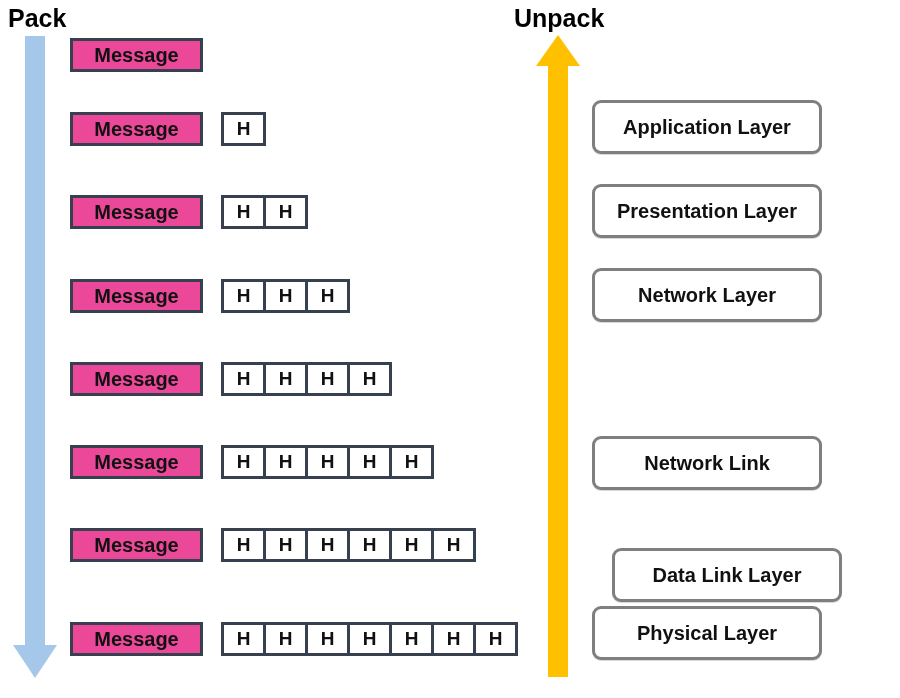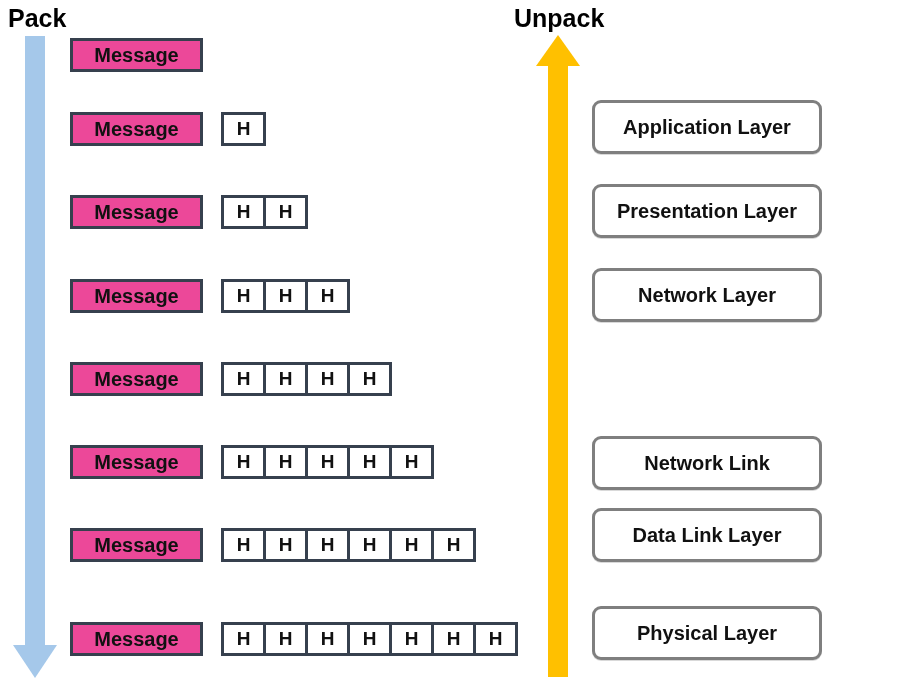--- a/index.html
+++ b/index.html
@@ -53,21 +53,21 @@
   
   .layer-box{position:absolute;left:592px;width:230px;height:54px;
     border:3px solid var(--layer-border);border-radius:9px;background:#ffffff;
     display:flex;align-items:center;justify-content:center;
     font-size:20px;font-weight:bold;box-shadow:0 1px 0 rgba(0,0,0,0.15);}
   .layer-1{top:100px;}
   .layer-2{top:184px;}
   .layer-3{top:268px;}
   .layer-4{top:352px;}
   .layer-5{top:436px;}
-  .layer-6{top:508px;}
+  .layer-6{top:548px;margin-left:20px;}
   .layer-7{top:606px;}
 </style>
 </head>
 <body>
 
 <div class="canvas">
 
   <div class="flow-label pack-label">Pack</div>
   <div class="flow-label unpack-label">Unpack</div>
 

